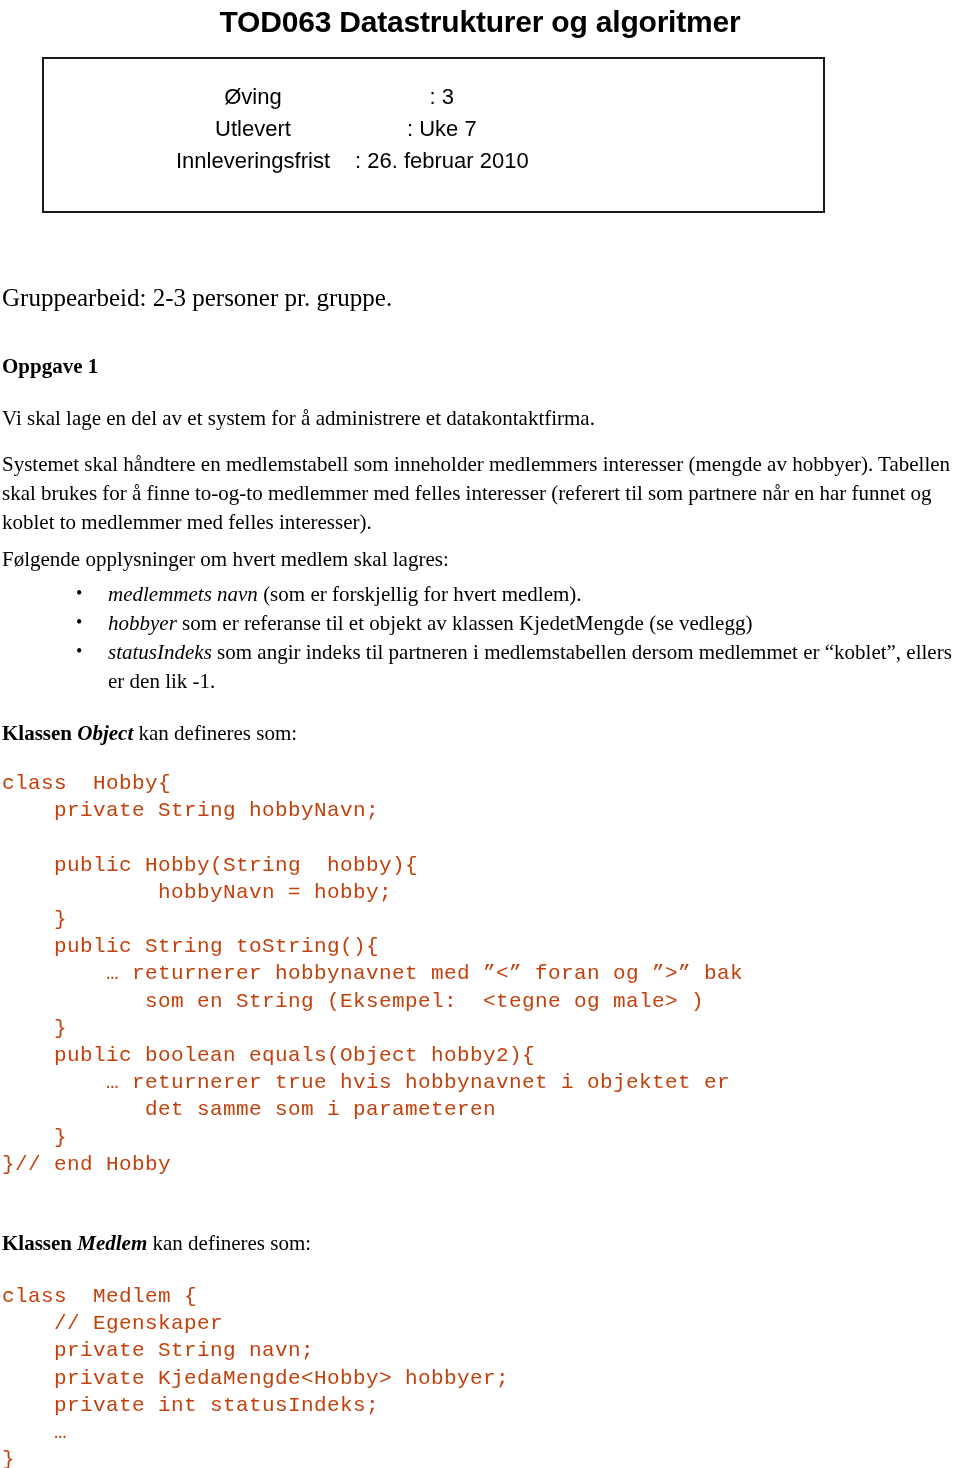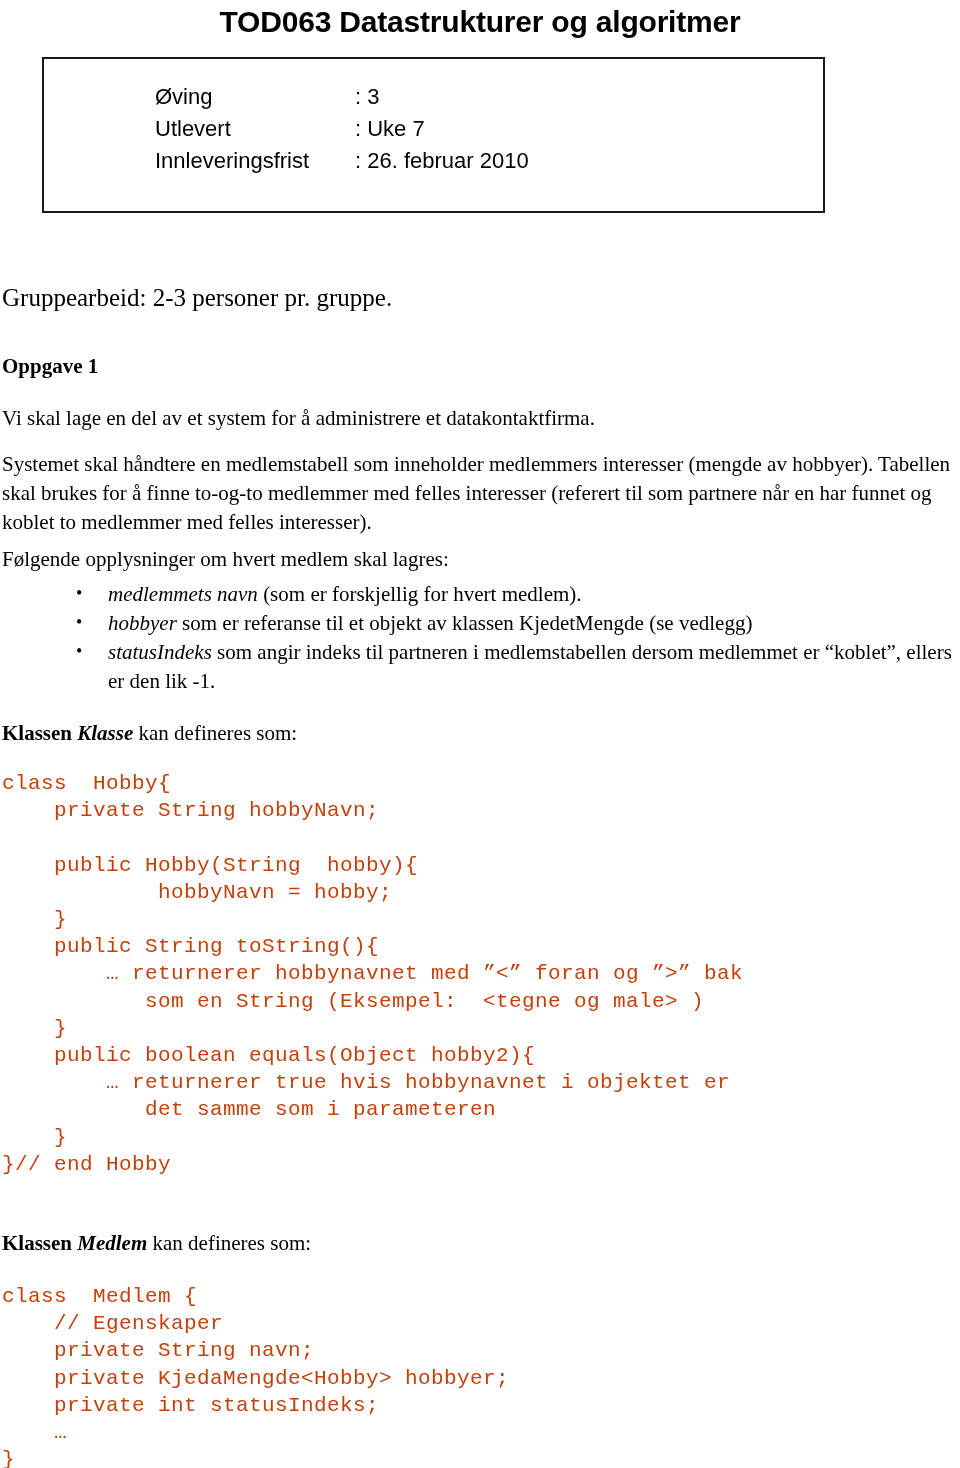--- a/index.html
+++ b/index.html
@@ -54,20 +54,21 @@
     top: 22px;
     border-collapse: collapse;
     font-family: "Liberation Sans", "DejaVu Sans", sans-serif;
     font-size: 22px;
     line-height: 32px;
   }
   .info-table td {
     padding: 0;
     vertical-align: top;
     white-space: nowrap;
+    text-align: center;
   }
   .info-table td.k {
     width: 196px;
     padding-right: 4px;
   }
   .info-table td.v {
     padding-left: 0;
   }
 
   
@@ -204,21 +205,21 @@
     </li>
     <li>
       <i>hobbyer</i><span> som er referanse til et objekt av klassen KjedetMengde (se vedlegg)</span>
     </li>
     <li>
       <i>statusIndeks</i><span> som angir indeks til partneren i medlemstabellen dersom medlemmet er “koblet”, ellers er den lik -1.</span>
     </li>
   </ul>
 
   <div class="klassen-hobby">
-    <b>Klassen </b><span class="bi">Klasse</span><span> kan defineres som:</span>
+    <b>Klassen </b><span class="bi">Object</span><span> kan defineres som:</span>
   </div>
 
   <pre class="code code-hobby">class  Hobby{
     private String hobbyNavn;
 
     public Hobby(String  hobby){
             hobbyNavn = hobby;
     }
     public String toString(){
         … returnerer hobbynavnet med ”&lt;” foran og ”&gt;” bak

